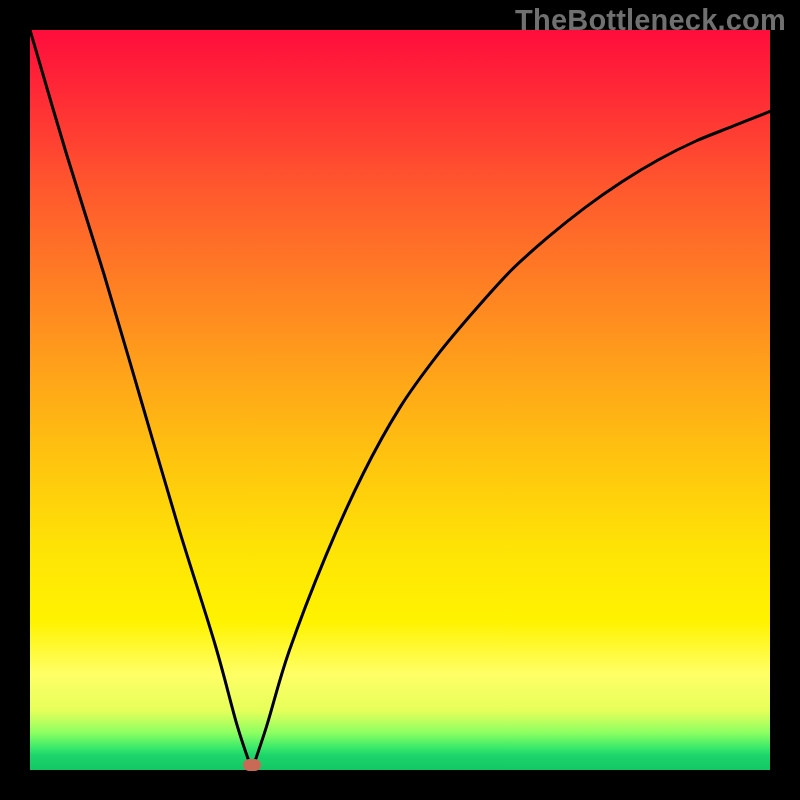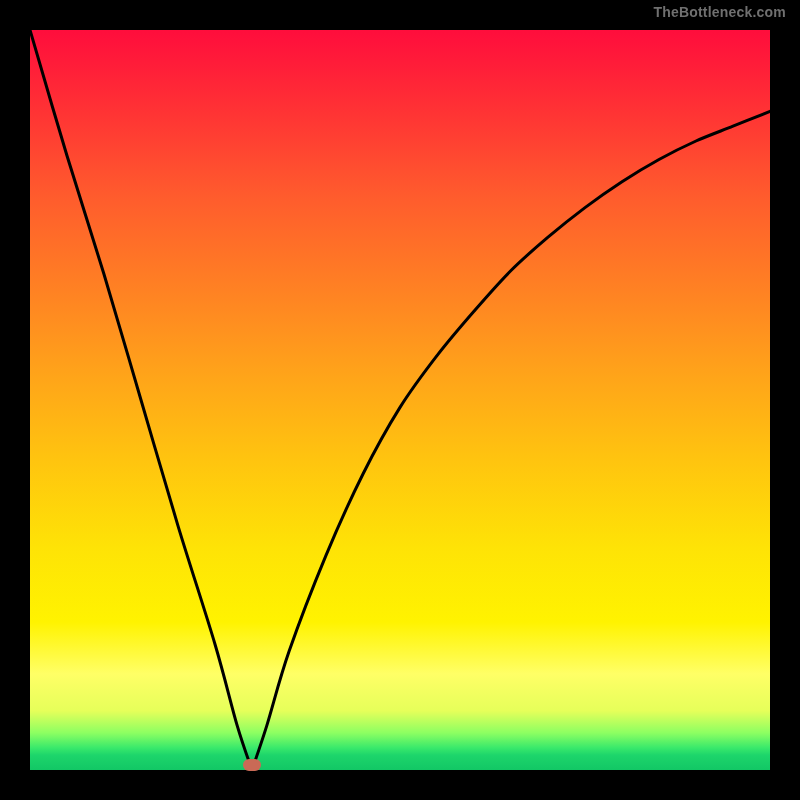--- a/index.html
+++ b/index.html
@@ -15,21 +15,21 @@
     position: relative;
     width: 800px;
     height: 800px;
     background: #000;
   }
   .watermark {
     position: absolute;
     top: 4px;
     right: 14px;
     color: #707070;
-    font-size: 14px;
+    font-size: 29px;
     font-weight: 600;
     letter-spacing: 0.2px;
     user-select: none;
   }
   .plot-area {
     position: absolute;
     left: 30px;
     top: 30px;
     width: 740px;
     height: 740px;

